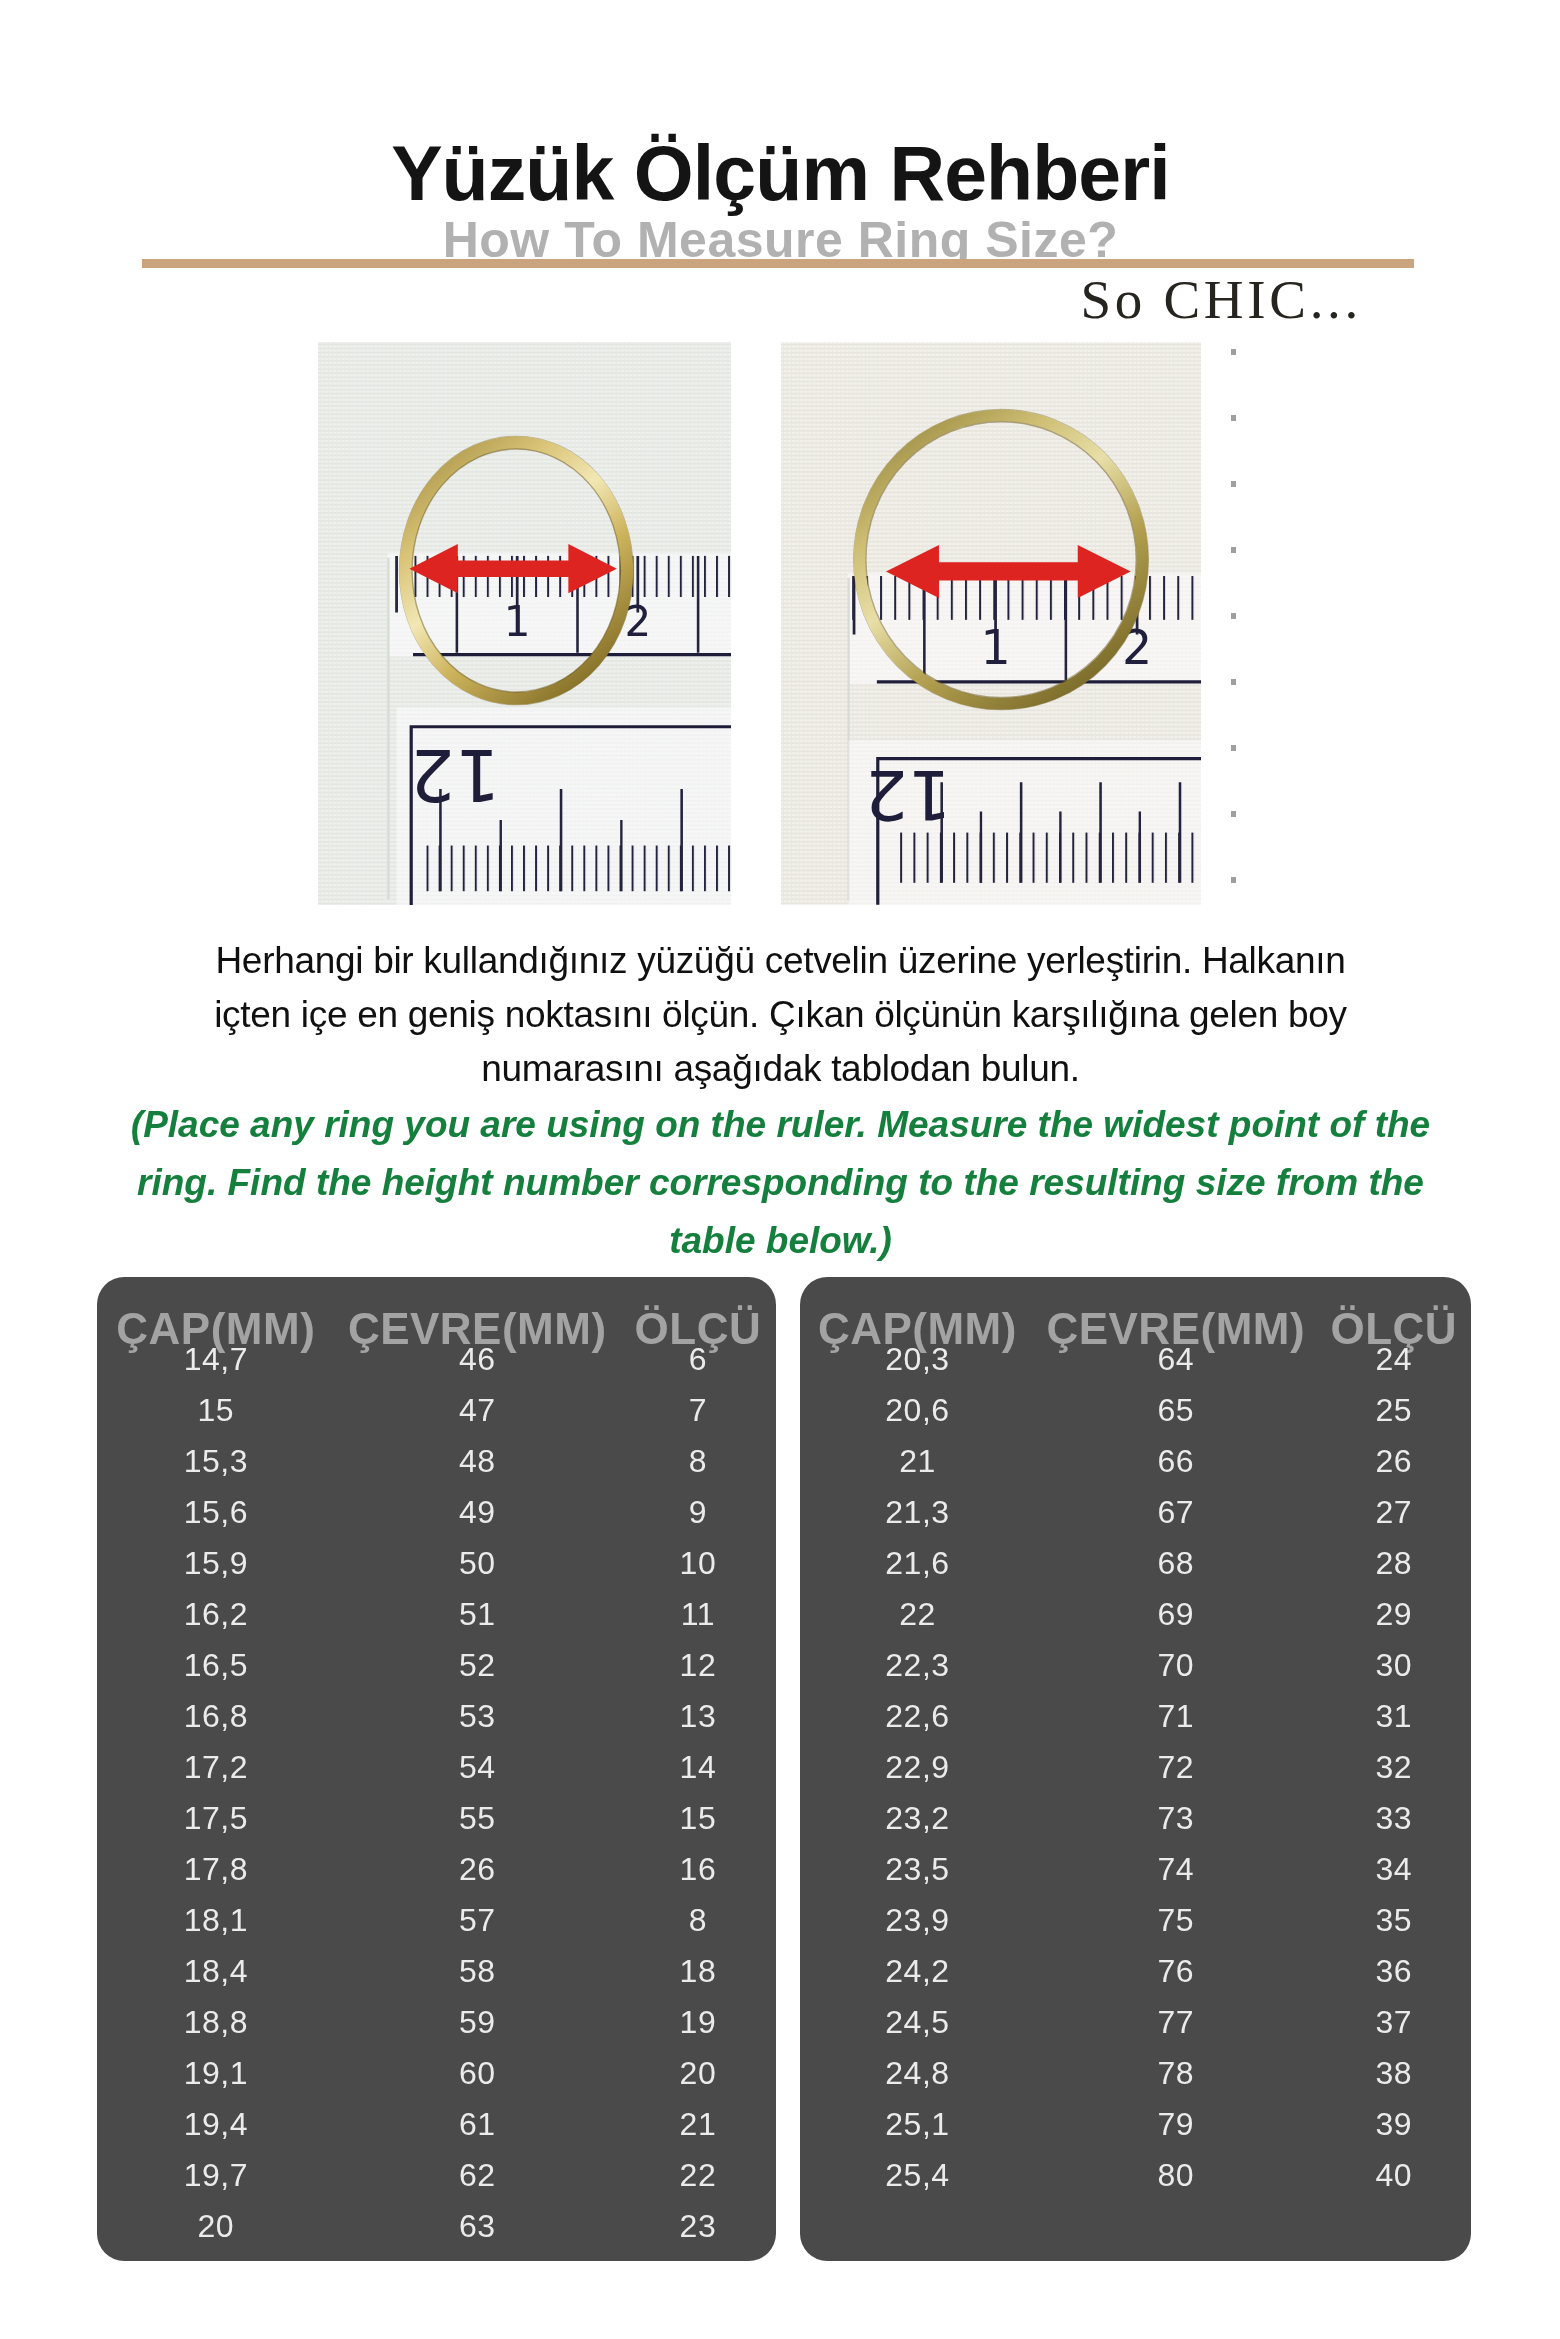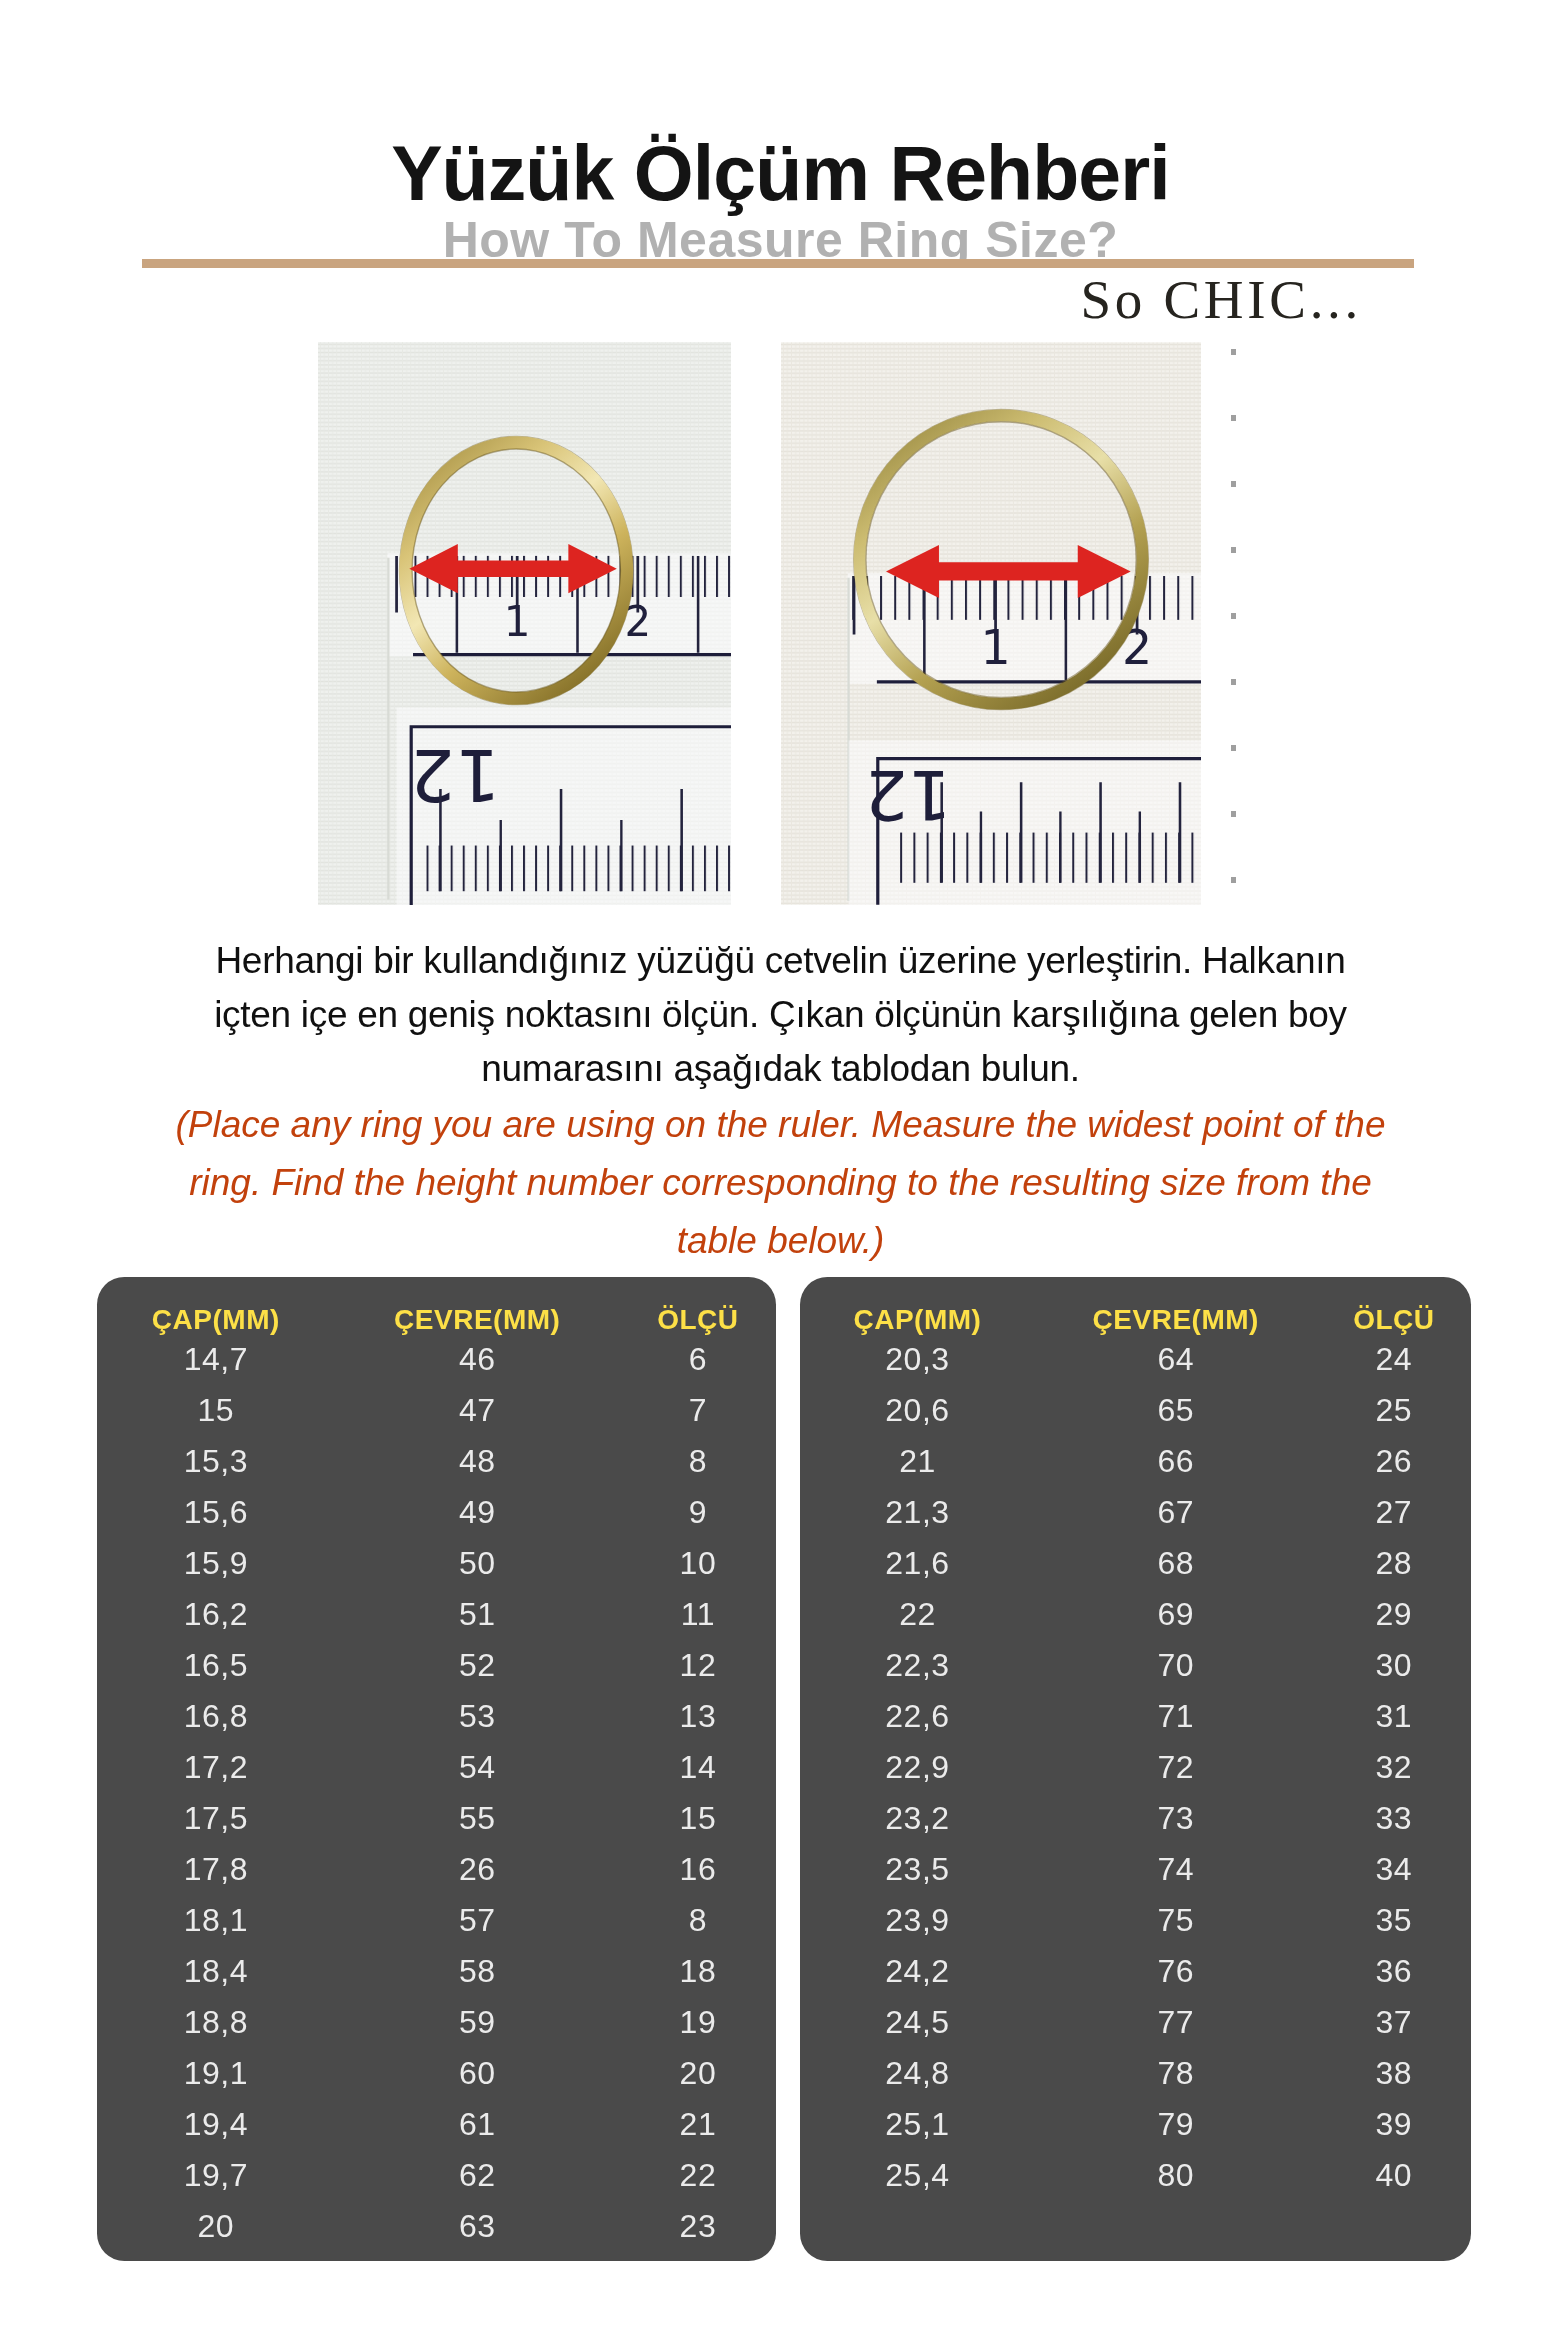--- a/index.html
+++ b/index.html
@@ -19,30 +19,30 @@
   .photo{position:absolute;top:342px;margin:0;padding:0;}
   .photo-left{left:318px;width:413px;height:563px;}
   .photo-right{left:781px;width:420px;height:563px;}
   .photo svg{display:block;}
   .dots-col{position:absolute;left:1231px;top:349px;width:4.6px;height:548px;
         background:repeating-linear-gradient(to bottom,#9f9f9f 0 6.4px,transparent 6.4px 66px);}
 
   
   .instructions{position:absolute;top:934px;left:0;width:100%;text-align:center;}
   .tr-line{font-size:37px;line-height:54px;font-weight:400;color:#101010;letter-spacing:-0.3px;white-space:nowrap;}
-  .en-line{font-size:37px;line-height:58px;font-style:italic;font-weight:400;color:#c2410c;white-space:nowrap;}
+  .en-line{font-size:37px;line-height:58px;font-style:italic;font-weight:700;color:#15803d;white-space:nowrap;}
 
   
   .size-table{position:absolute;top:1277px;height:984px;background:#4a4a4a;border-radius:27.4px;
         box-sizing:border-box;overflow:hidden;}
   .size-table.left{left:97px;width:679px;}
   .size-table.right{left:800px;width:671px;}
   .thead{display:grid;grid-template-columns:35% 42% 23%;padding-top:14.6px;height:42px;}
   .thead span{display:flex;align-items:center;justify-content:center;
-        font-size:28px;font-weight:700;color:#fde047;letter-spacing:0.5px;margin-top:12px;}
+        font-size:44px;font-weight:700;color:#a3a3a3;letter-spacing:0.5px;margin-top:12px;}
   .tbody{display:grid;grid-auto-rows:51px;}
   .trow{display:grid;grid-template-columns:35% 42% 23%;}
   .tcell{display:flex;align-items:center;justify-content:center;
         font-size:32px;font-weight:400;color:#ebebeb;letter-spacing:0.5px;}
 </style>
 </head>
 <body>
 
 <div class="page">
 

